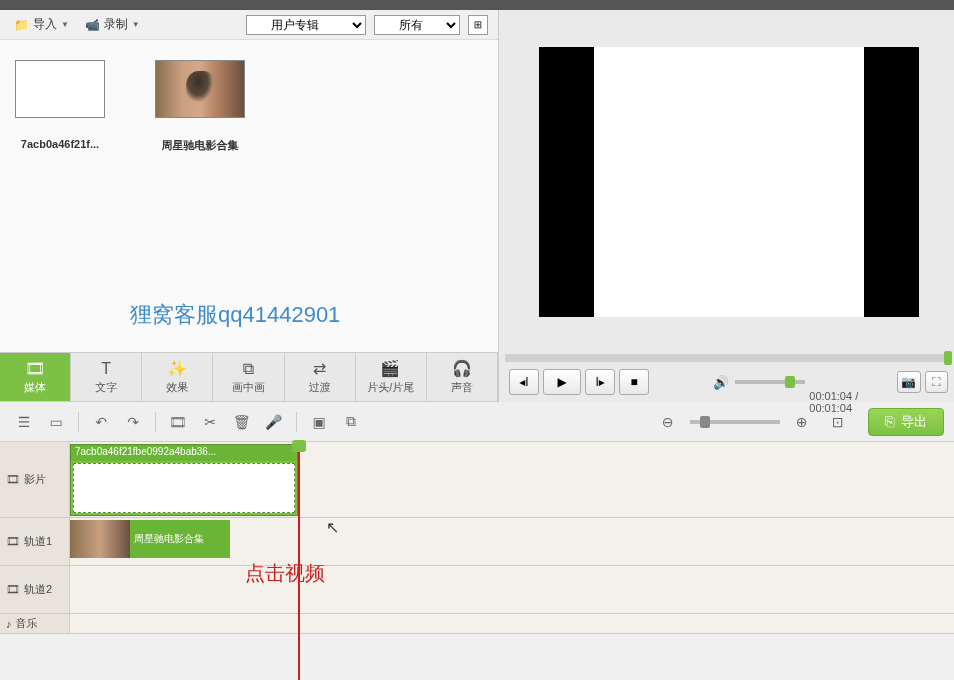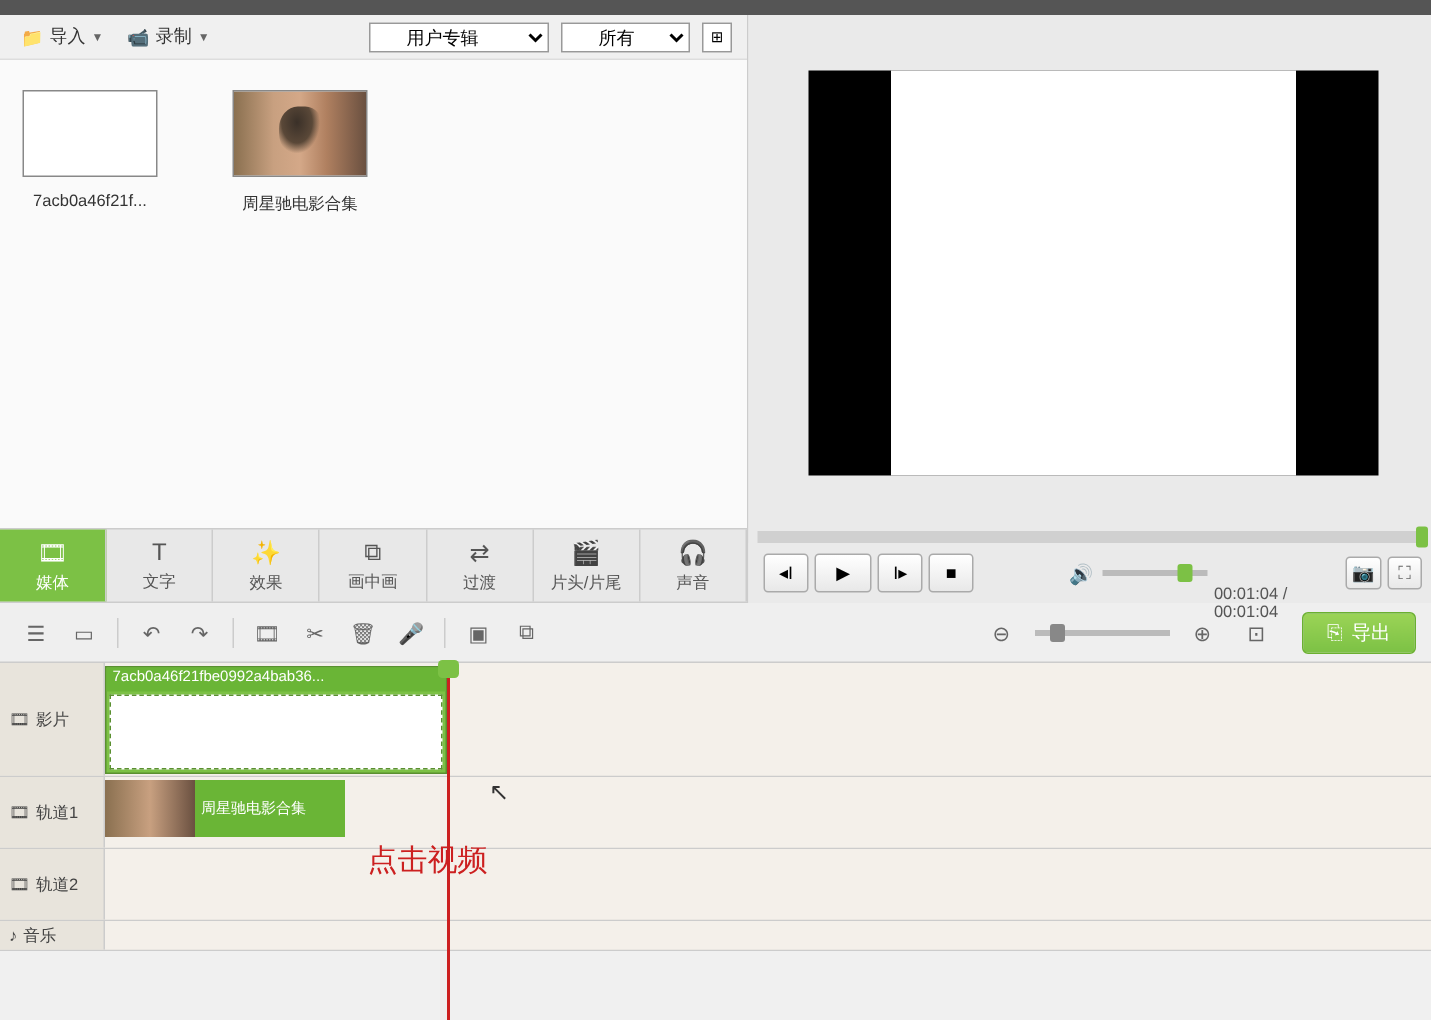--- a/index.html
+++ b/index.html
@@ -12,21 +12,21 @@
 .media-panel { width: 499px; background: #fafafa; border-right: 1px solid #ccc; display: flex; flex-direction: column; }
 .media-toolbar { height: 30px; display: flex; align-items: center; padding: 0 10px; gap: 8px; border-bottom: 1px solid #ddd; background: #f0f0f0; }
 .import-btn, .record-btn { display: flex; align-items: center; gap: 4px; font-size: 12px; color: #333; cursor: pointer; padding: 2px 4px; }
 .dropdown-arrow { font-size: 8px; color: #666; }
 .select-box { height: 20px; font-size: 12px; border: 1px solid #999; background: white; padding: 0 20px; }
 .sel1 { width: 120px; margin-left: auto; }
 .sel2 { width: 86px; }
 .grid-icon-btn { width: 20px; height: 20px; border: 1px solid #999; background: white; display: flex; align-items: center; justify-content: center; font-size: 10px; cursor: pointer; }
 
 .media-grid { flex: 1; padding: 20px 10px; display: flex; gap: 40px; align-items: flex-start; position: relative; }
-.media-item { display: flex; flex-direction: column; align-items: center; gap: 10px; width: 100px; }
+.media-item { display: flex; flex-direction: column; align-items: center; gap: 20px; width: 100px; font-weight: bold; }
 .thumb { width: 90px; height: 58px; border: 1px solid #888; background: white; }
 .thumb2 { width: 90px; height: 58px; border: 1px solid #888; background: linear-gradient(90deg, #8a7050 0%, #c8a080 30%, #d4a888 50%, #b08060 70%, #6a5040 100%); position: relative; }
 .thumb2::after { content: ""; position: absolute; left: 30px; top: 10px; width: 30px; height: 35px; background: radial-gradient(ellipse at 40% 30%, #3a3028 0%, #5a4838 40%, transparent 60%); border-radius: 50% 50% 60% 60%; }
 .media-label { font-size: 11px; color: #333; white-space: nowrap; overflow: hidden; text-overflow: ellipsis; max-width: 90px; }
 
 .watermark { position: absolute; left: 130px; top: 260px; font-size: 22px; color: #3d8bcd; }
 
 .preview-panel { flex: 1; display: flex; flex-direction: column; background: #eaeaea; }
 .preview-area { flex: 1; display: flex; align-items: center; justify-content: center; padding: 20px; }
 .preview-canvas { width: 380px; height: 270px; background: black; display: flex; align-items: center; justify-content: center; }
@@ -109,20 +109,21 @@
     </div>
     <div class="media-grid">
       <div class="media-item">
         <div class="thumb"></div>
         <div class="media-label">7acb0a46f21f...</div>
       </div>
       <div class="media-item">
         <div class="thumb2"></div>
         <div class="media-label">周星驰电影合集</div>
       </div>
+      <div class="watermark">狸窝客服qq41442901</div>
     </div>
     <div class="tab-strip">
       <div class="tab active">
         <span class="tab-icon">🎞</span>
         <span>媒体</span>
       </div>
       <div class="tab">
         <span class="tab-icon">T</span>
         <span>文字</span>
       </div>

